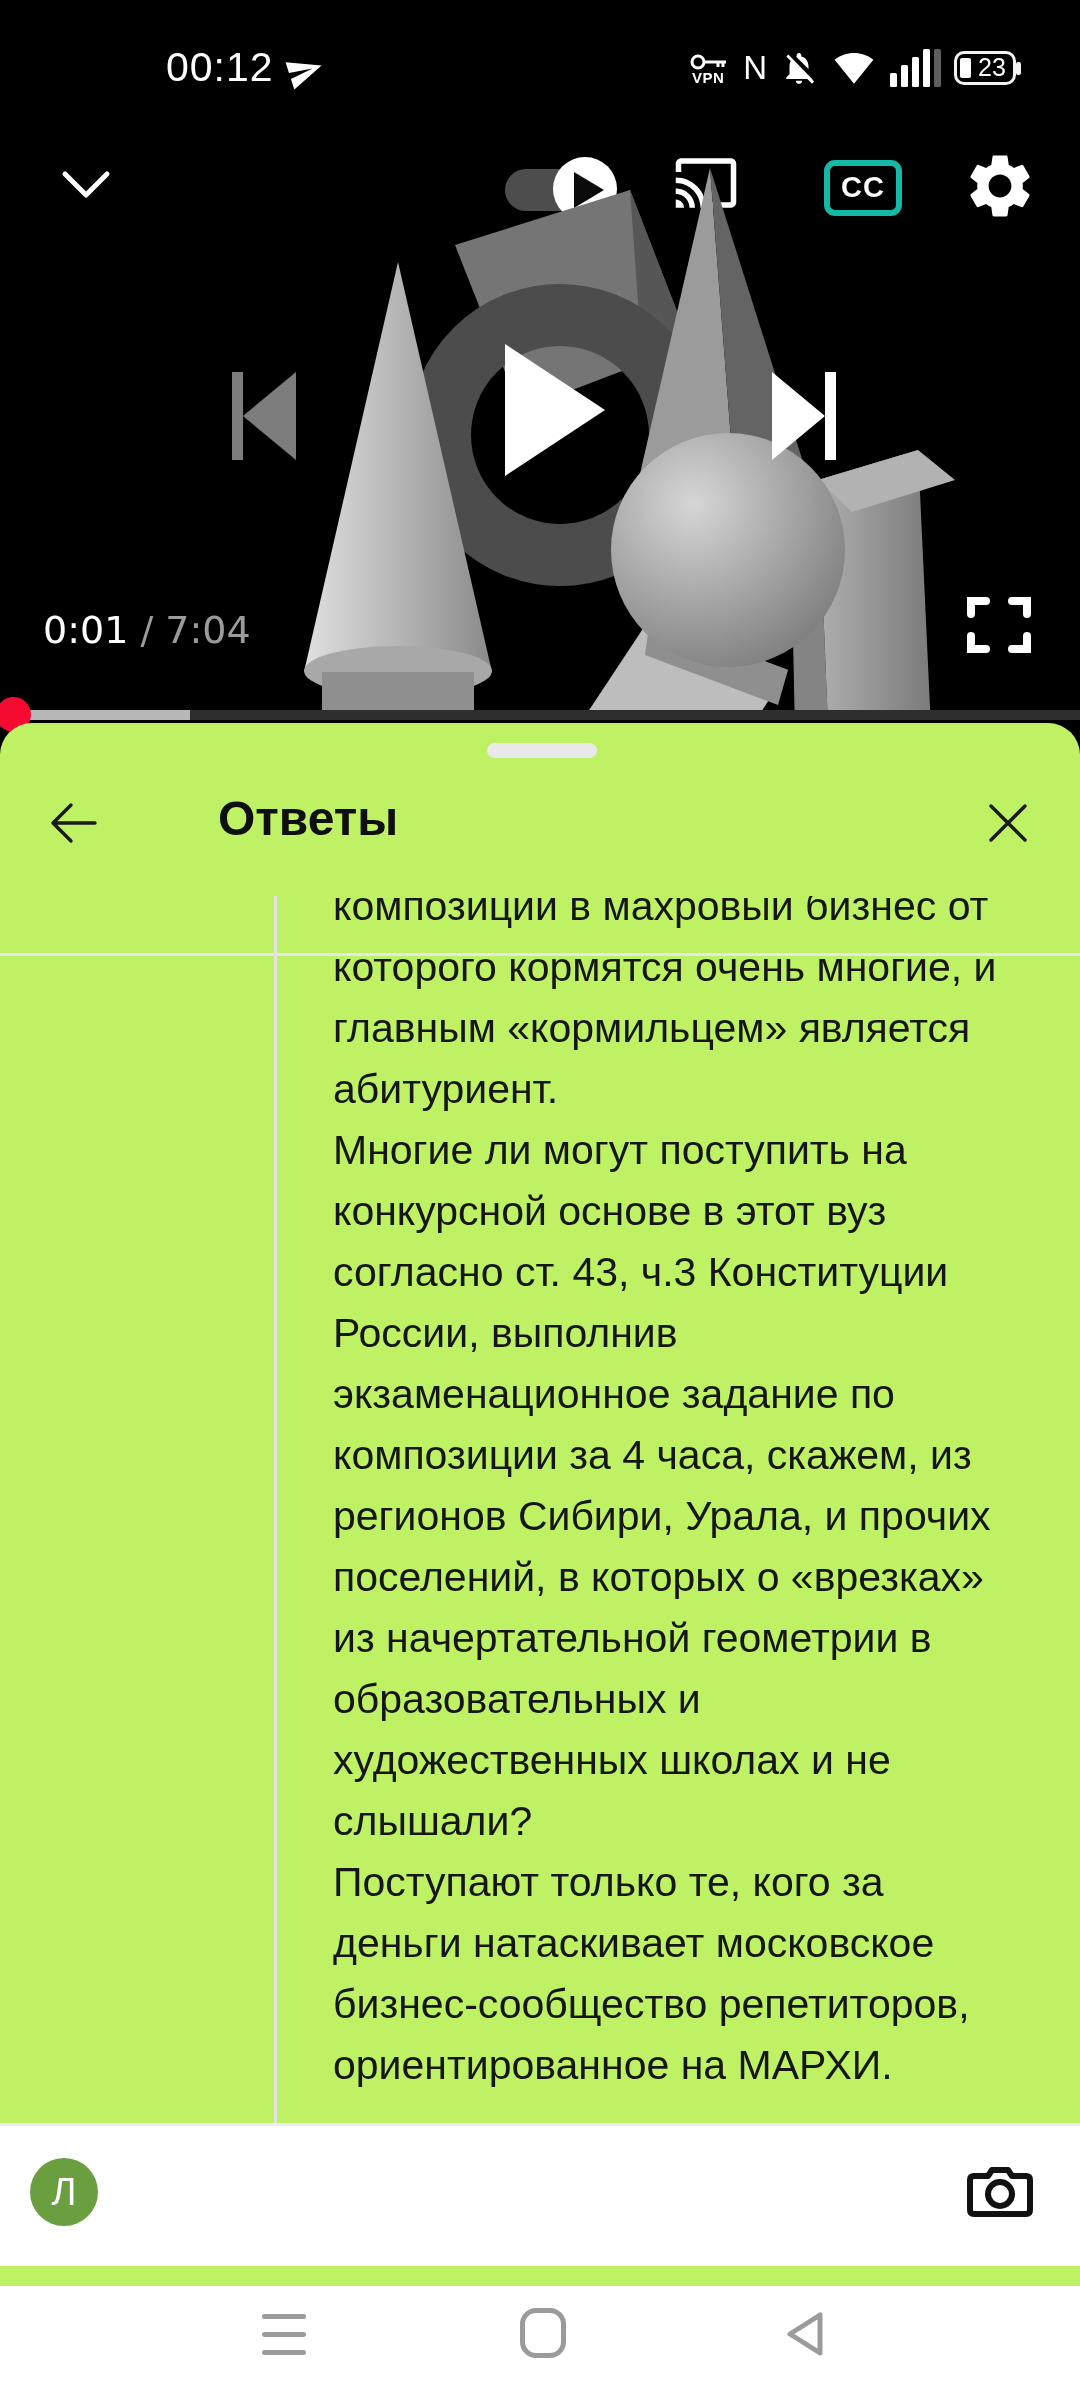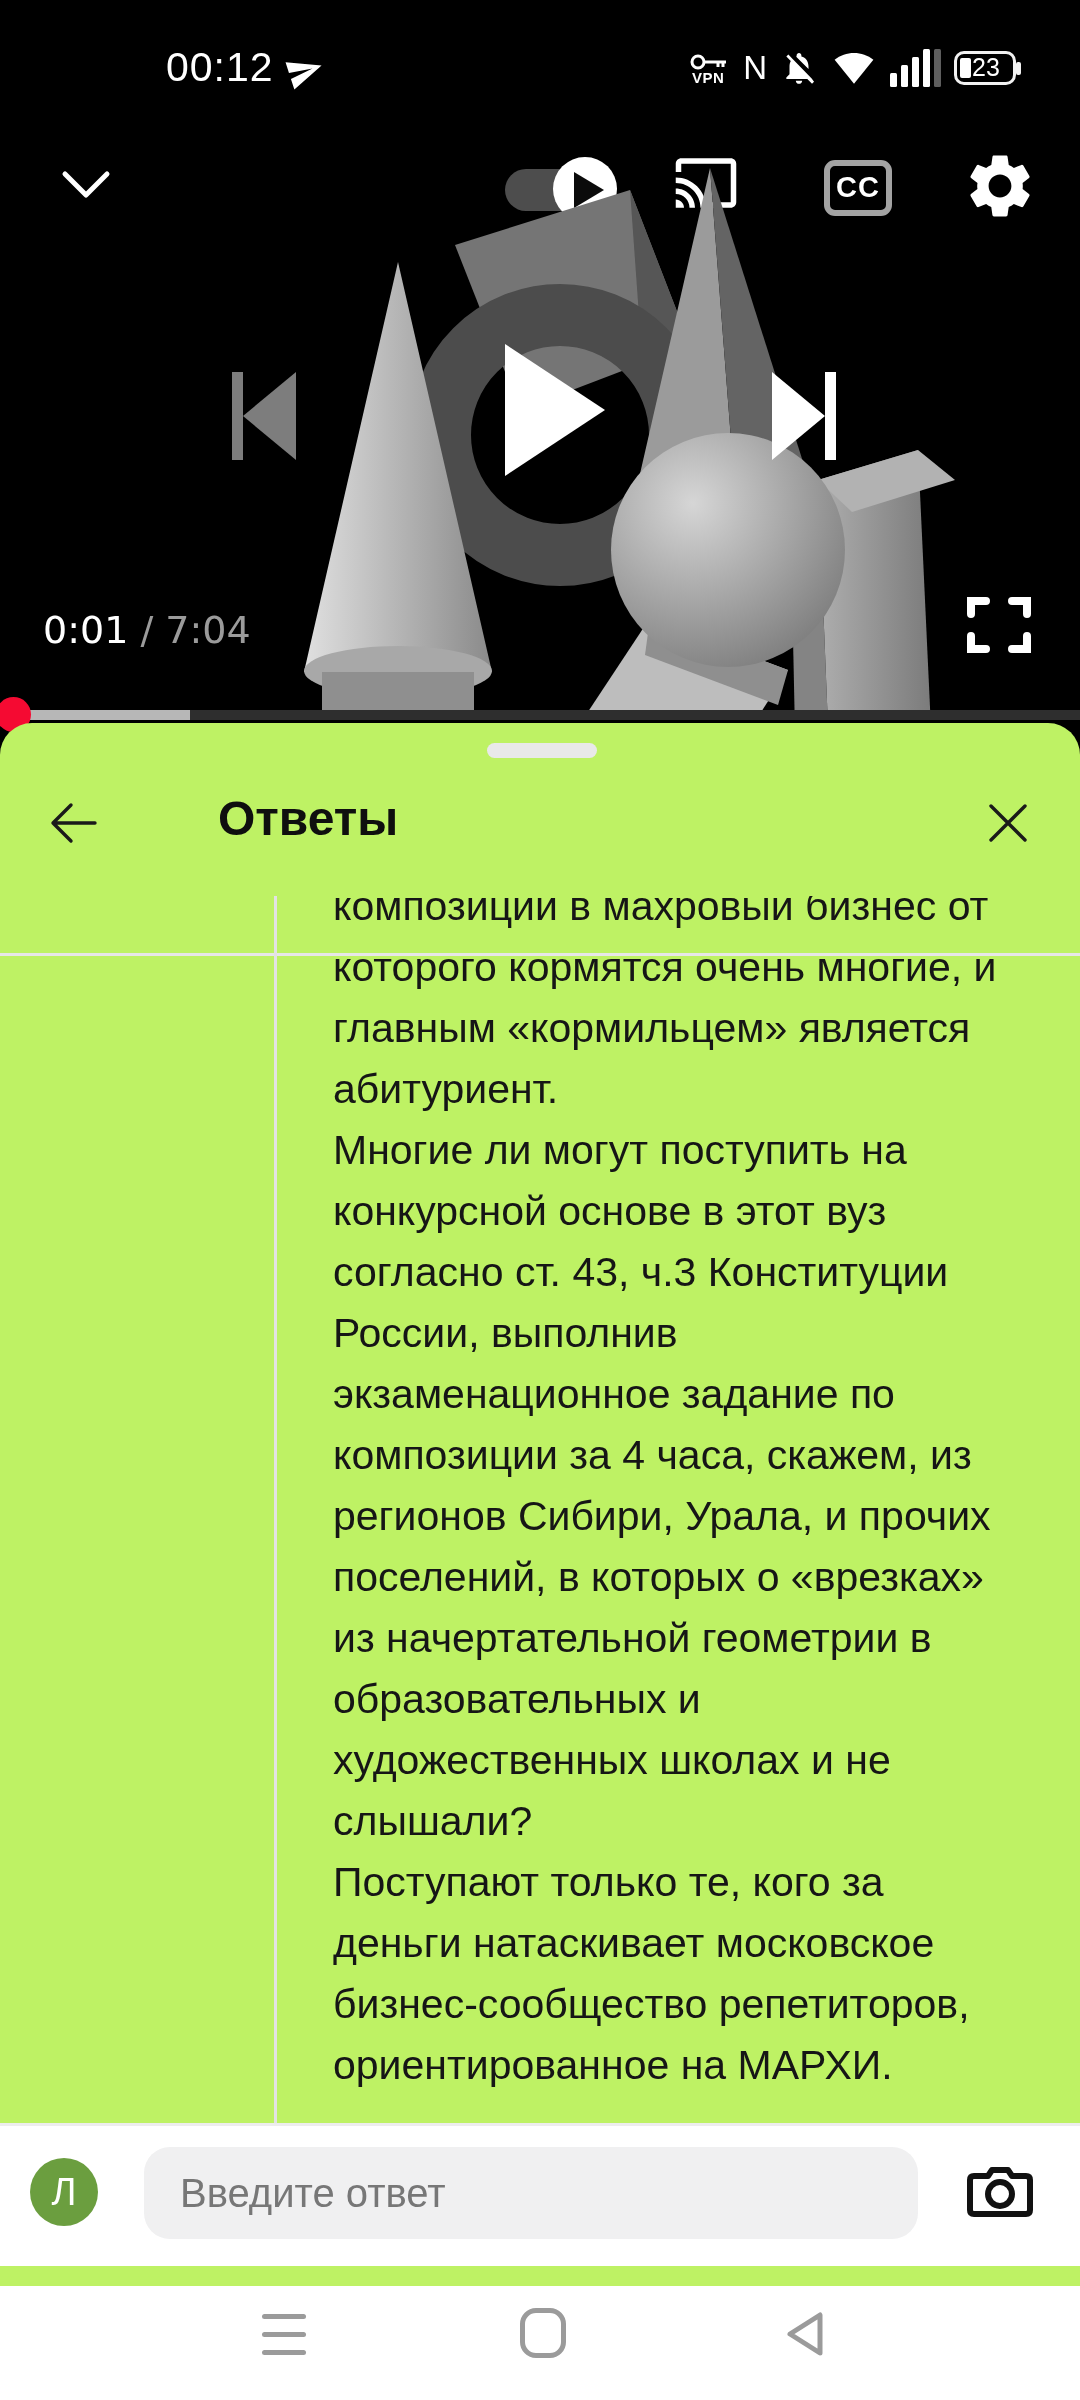--- a/index.html
+++ b/index.html
@@ -17,31 +17,31 @@
   .sb-send { position:absolute; left:286px; top:52px; width:38px; height:38px; transform:rotate(-18deg); }
   .sb-right { position:absolute; right:64px; top:44px; height:48px; display:flex; align-items:center; gap:13px; }
   .sb-vpn { display:flex; flex-direction:column; align-items:center; width:44px;text-decoration:underline; }
   .sb-vpn-label { color:#fff; font-size:15px; font-weight:bold; letter-spacing:.5px; margin-top:-4px; }
   .sb-nfc { color:#fff; font-size:33px; font-weight:400; line-height:44px; }
   .sb-bars { display:flex; align-items:flex-end; gap:4px; height:38px; }
   .sb-bars i { display:block; width:7px; background:#fff; border-radius:1.5px; }
   .sb-bars i.dim { background:#5e5e5e; }
   .battery { position:relative; width:62px; height:34px; border:3px solid #f2f2f2; border-radius:10px; }
   .battery .fill { position:absolute; left:3px; top:4px; width:11px; height:20px; background:#fff; border-radius:2px; }
-  .battery .pct { position:absolute; left:15px; top:0; width:40px; text-align:left; color:#fff; font-size:25px; line-height:27px; font-weight:500; }
+  .battery .pct { position:absolute; left:15px; top:0; width:40px; text-align:center; color:#fff; font-size:25px; line-height:27px; font-weight:500; }
   .battery .nub { position:absolute; right:-8px; top:8px; width:5px; height:13px; background:#f2f2f2; border-radius:2px; }
 
   
   .chevron-down { position:absolute; left:58px; top:162px; }
   .autoplay { position:absolute; left:505px; top:156px; width:112px; height:66px; }
   .autoplay .pill { position:absolute; left:0; top:13px; width:88px; height:42px; border-radius:21px; background:#4d4d4d; }
   .autoplay .knob { position:absolute; left:48px; top:1px; width:64px; height:64px; border-radius:50%; background:#fff; }
   .autoplay .knob svg { position:absolute; left:21px; top:15px; }
   .cast-btn { position:absolute; left:668px; top:150px; }
-  .cc-btn { position:absolute; left:824px; top:160px; width:68px; height:56px; border:6px solid #a3a3a3; border-radius:11px;
+  .cc-btn { position:absolute; left:824px; top:160px; width:78px; height:56px; border:6px solid #14b8a6; border-radius:11px;
             color:#fff; font-size:29px; font-weight:bold; text-align:center; line-height:42px; letter-spacing:1px; }
   .gear-btn { position:absolute; left:962px; top:148px; }
 
   
   .shapes { position:absolute; left:230px; top:150px; }
 
   
   .prev-btn { position:absolute; left:232px; top:372px; }
   .play-btn { position:absolute; left:505px; top:344px; }
   .next-btn { position:absolute; left:772px; top:372px; }
@@ -244,21 +244,20 @@
 Поступают только те, кого за
 деньги натаскивает московское
 бизнес-сообщество репетиторов,
 ориентированное на МАРХИ.</div>
     </div>
 
     <div class="bottom-divider"></div>
 
     <div class="reply-bar">
       <div class="avatar">Л</div>
-      <input class="reply-input" readonly="" placeholder="Введите ответ" style="">
       <svg class="camera-btn" width="72" height="72" viewBox="0 0 72 72">
         <path d="M10 22 H24 L28 16 H44 L48 22 H62 Q66 22 66 26 V56 Q66 60 62 60 H10 Q6 60 6 56 V26 Q6 22 10 22 Z" fill="none" stroke="#111" stroke-width="6" stroke-linejoin="round"></path>
         <circle cx="36" cy="40" r="12" fill="none" stroke="#111" stroke-width="6"></circle>
       </svg>
     </div>
 
     <div class="nav-bar">
       <div class="nav-menu">
           <i></i>
           <i></i>

